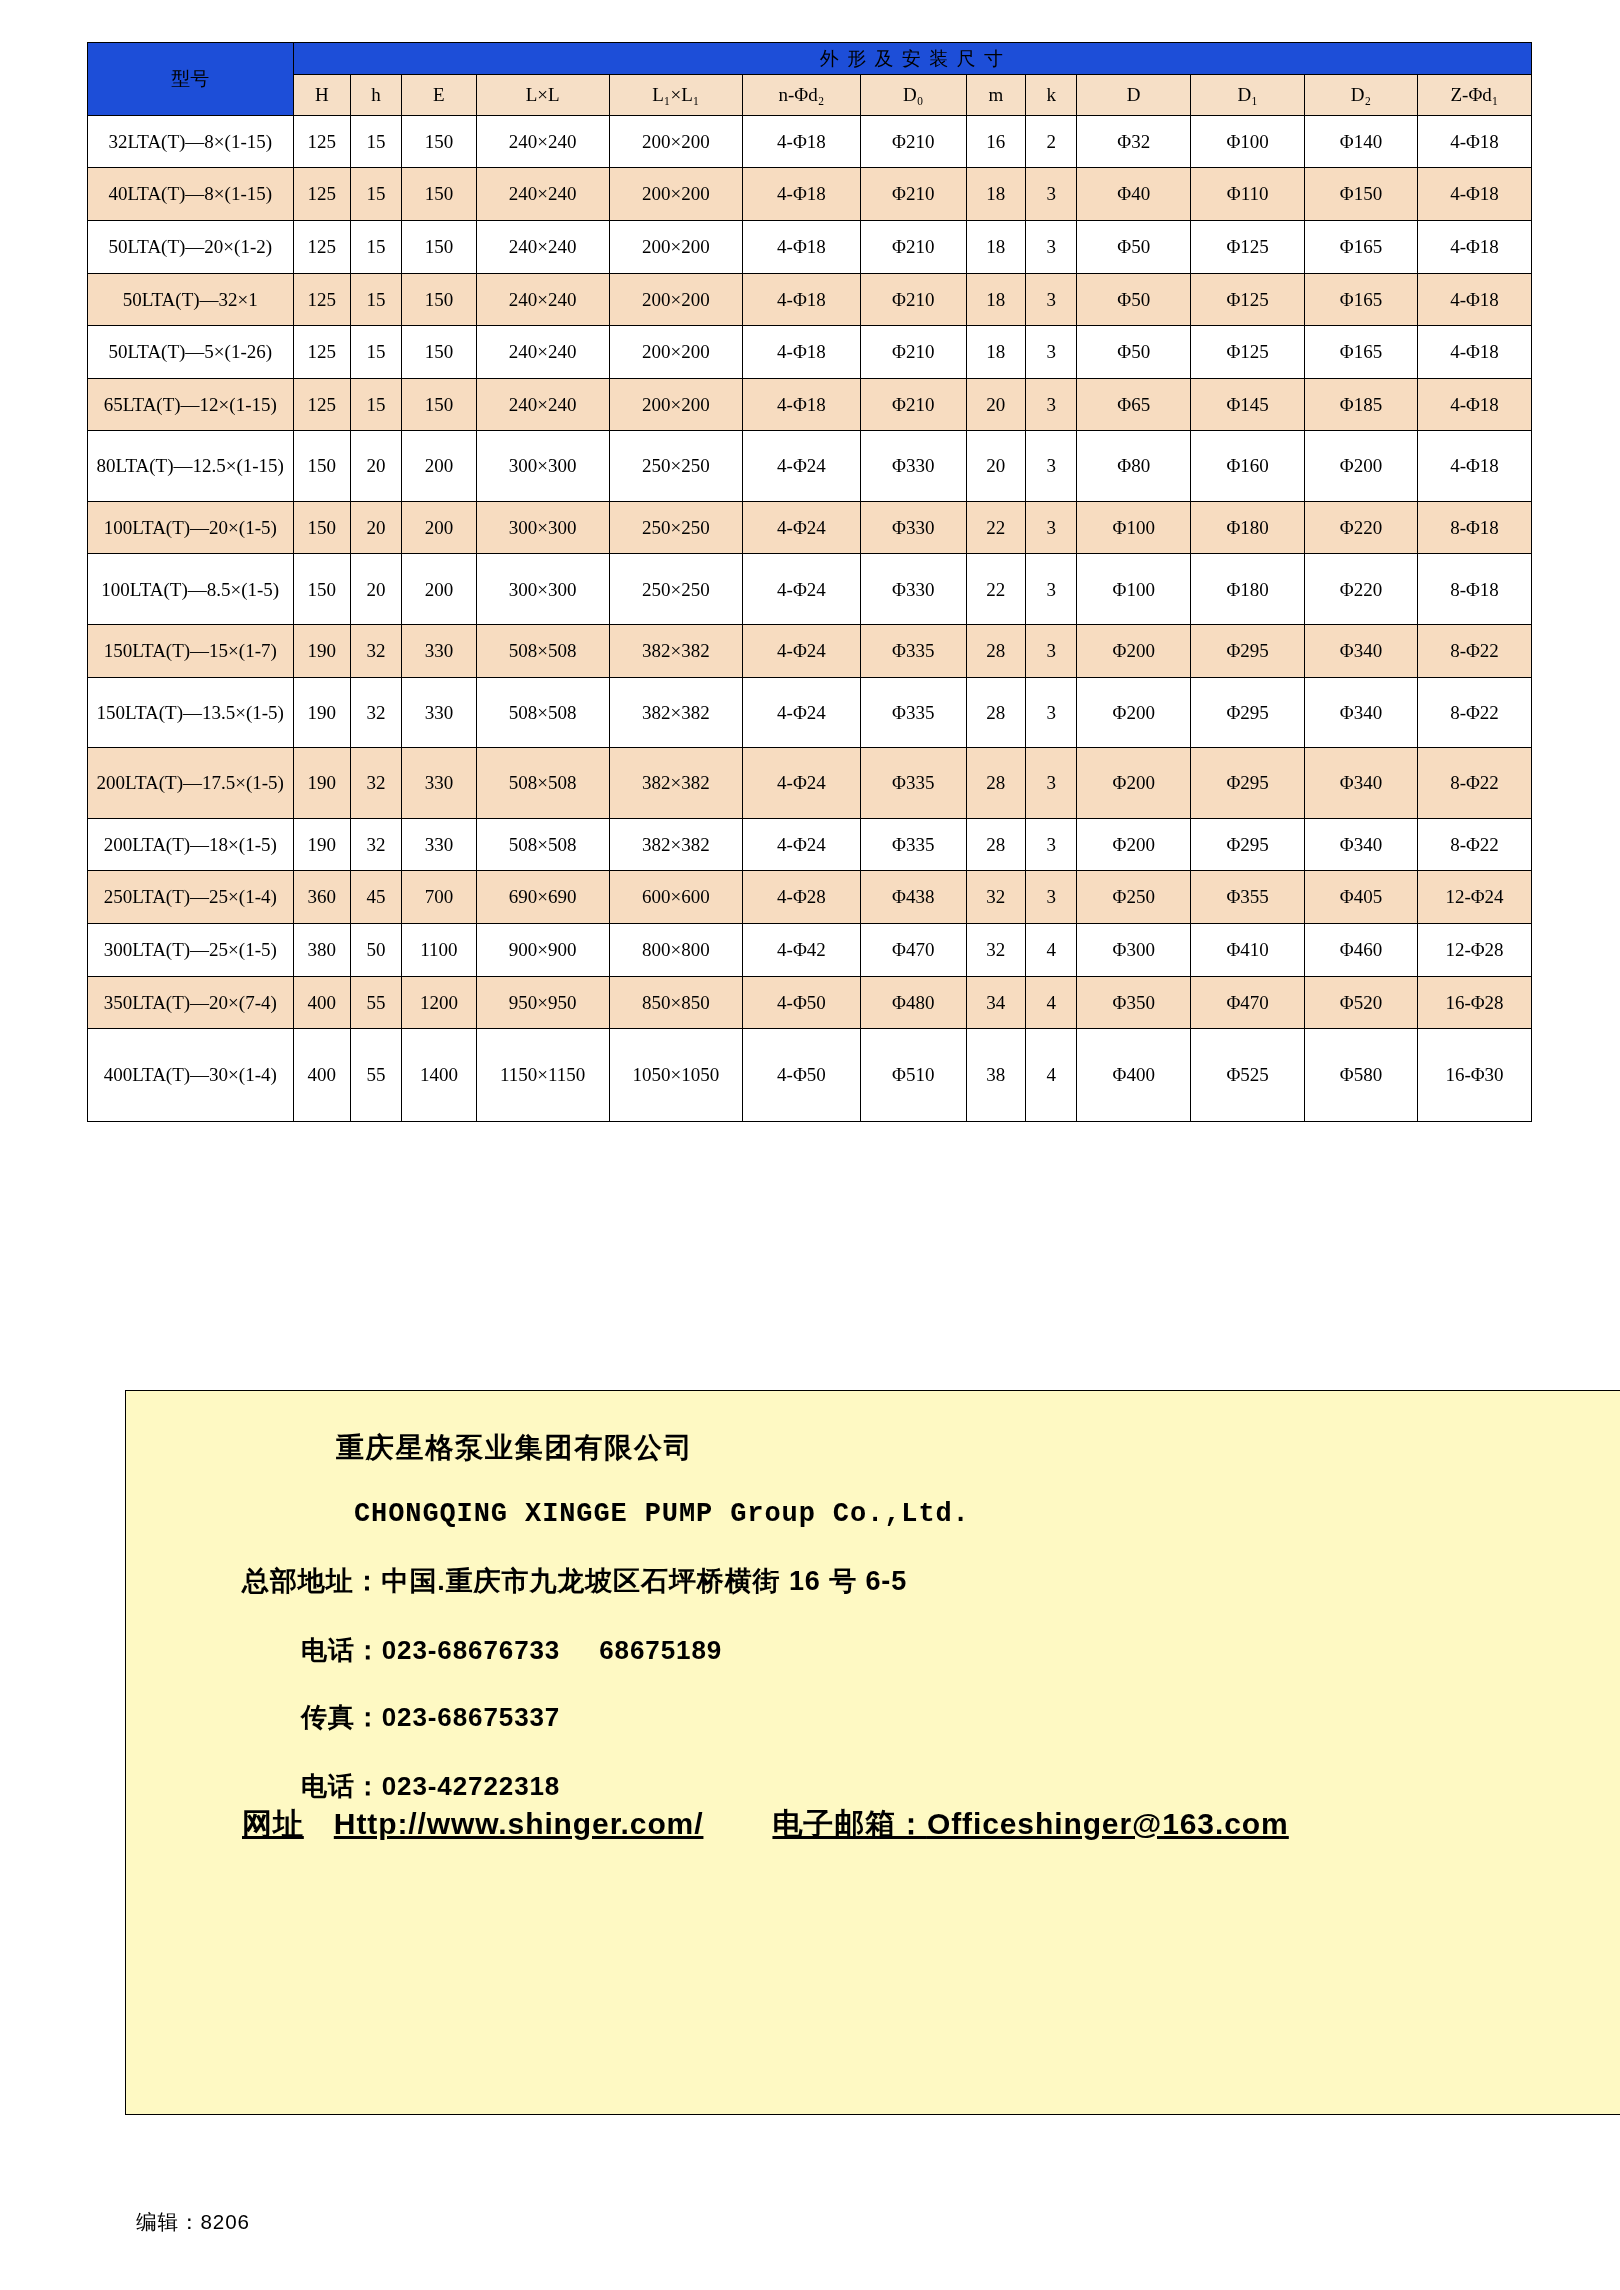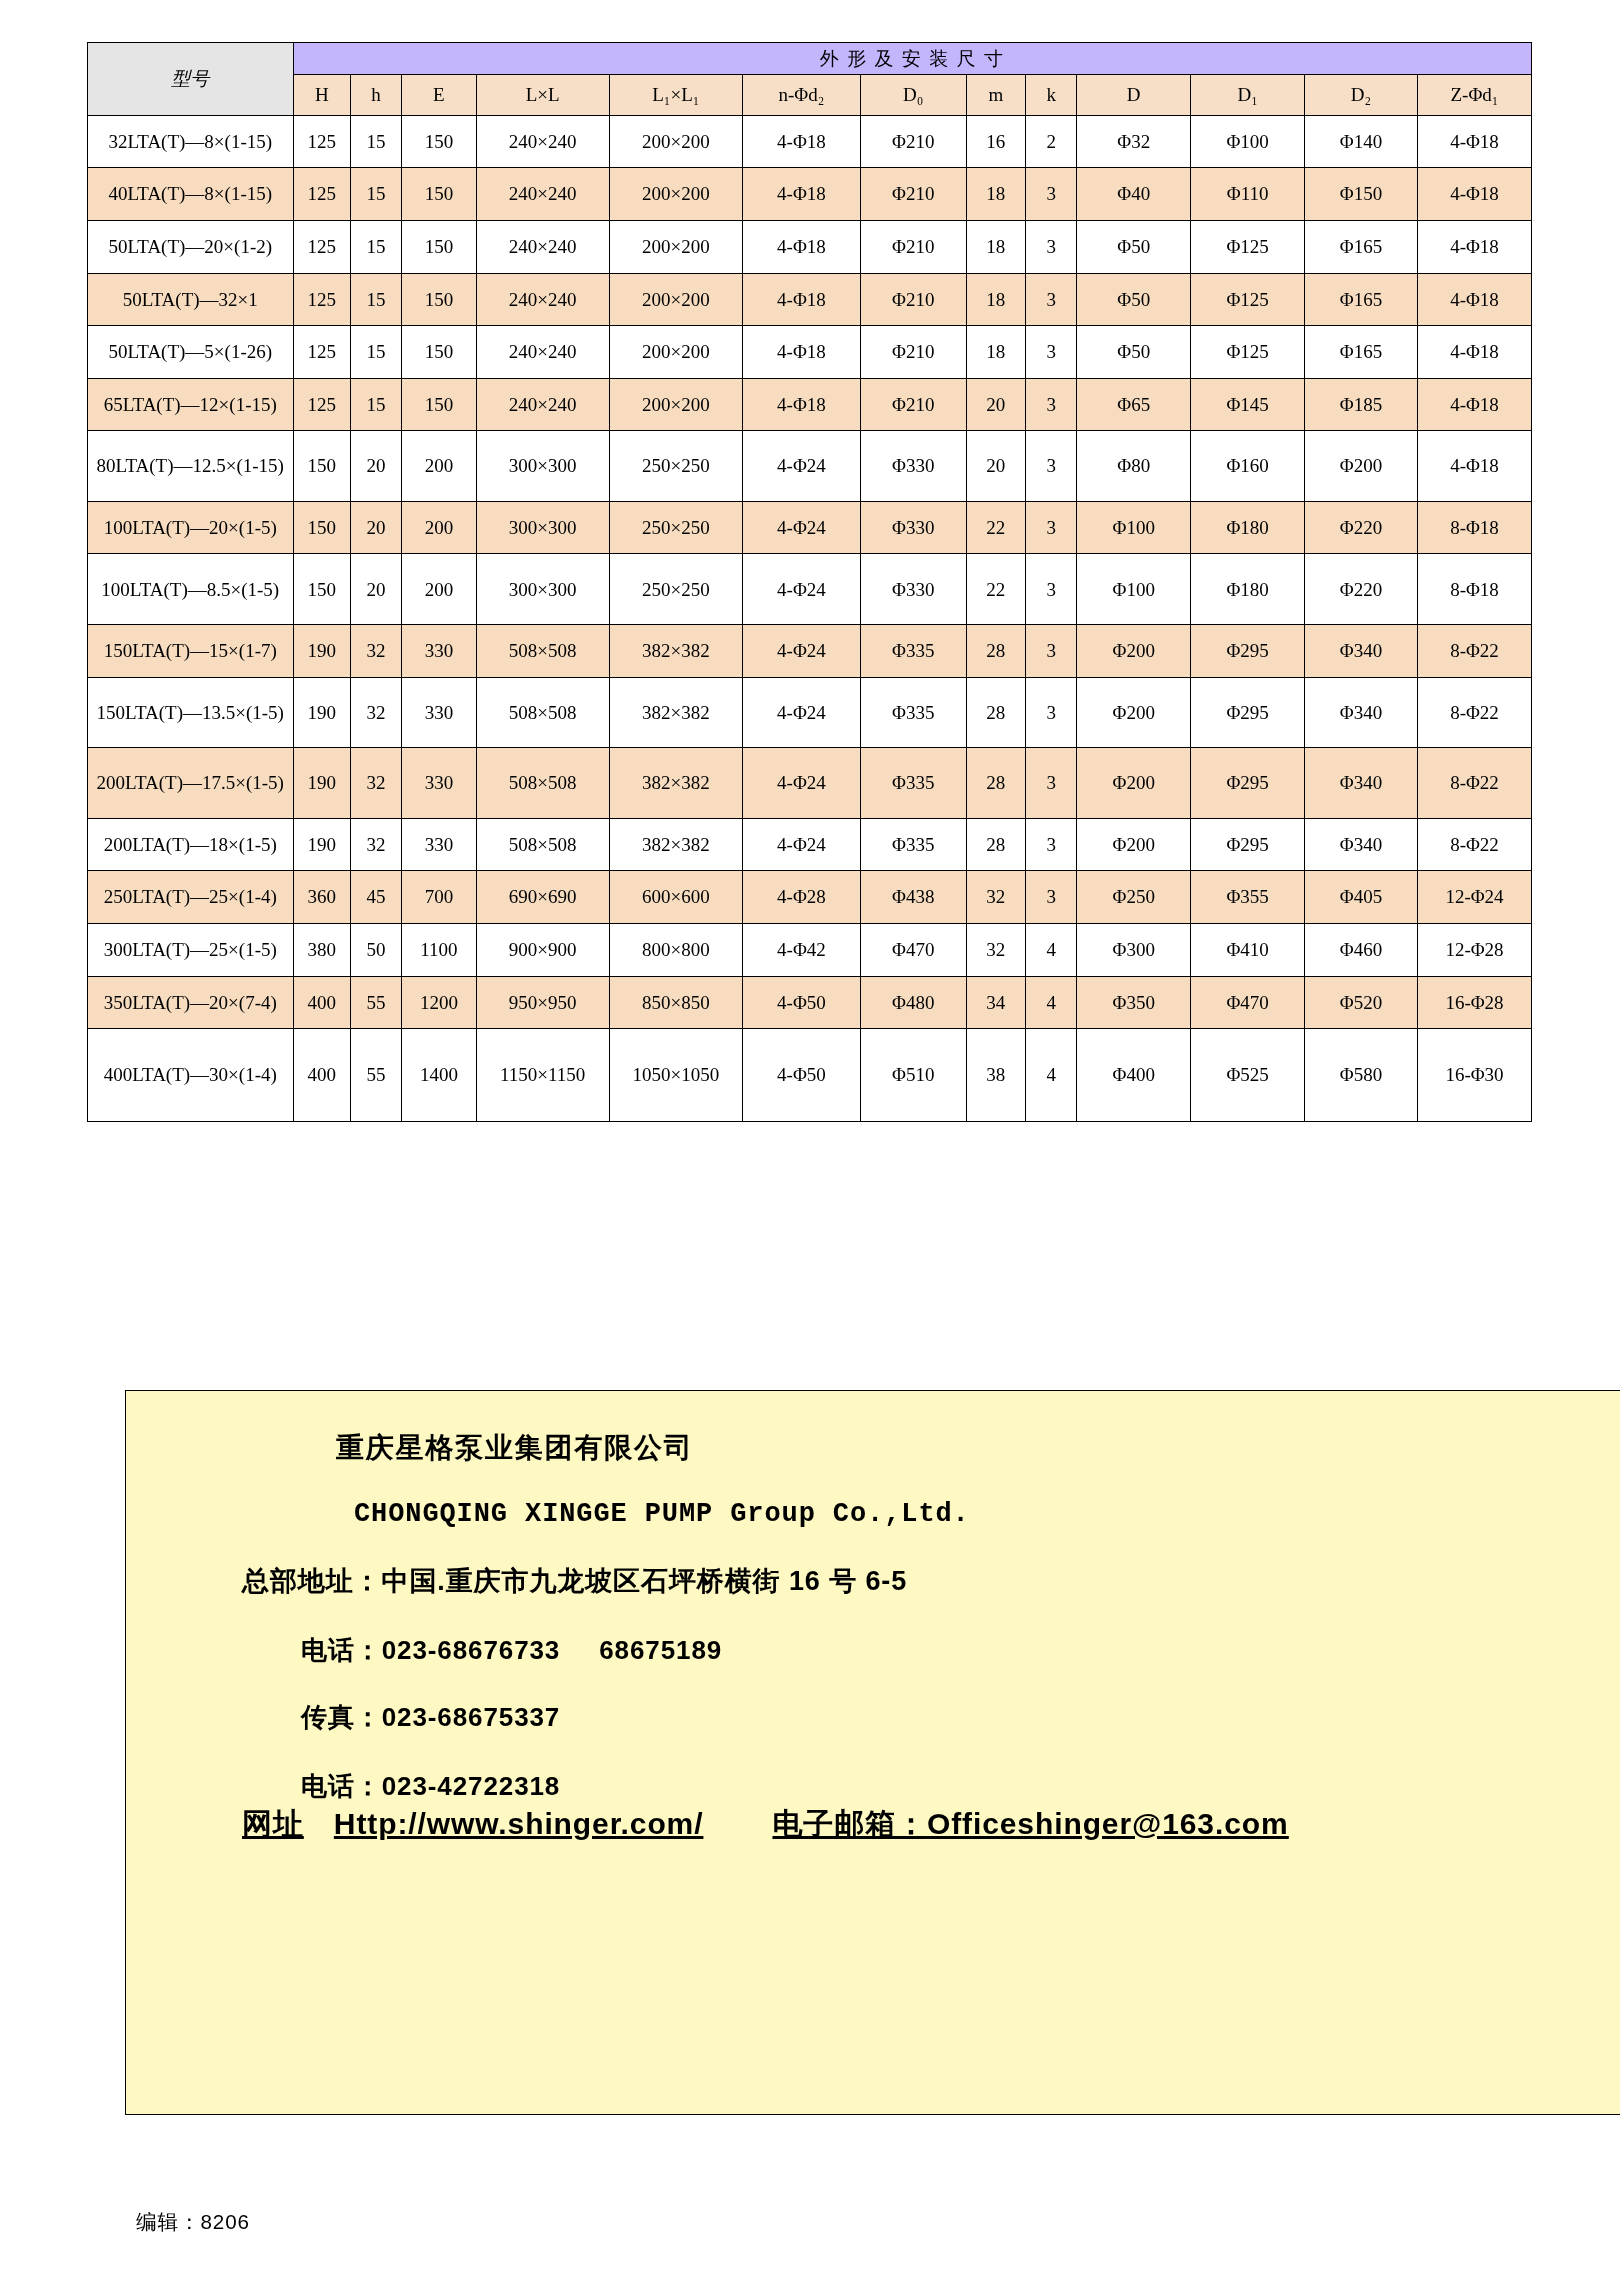--- a/index.html
+++ b/index.html
@@ -36,28 +36,27 @@
     border: 0.9px solid #000000;
     text-align: center;
     vertical-align: middle;
     font-size: 19px;
     font-family: "Liberation Serif", serif;
     font-weight: normal;
     padding: 1.8px 0.9px;
     line-height: 1.45;
   }
   .hdr-cell {
-    background: #c4b5fd;
+    background: #1d4ed8;
     font-size: 20.6px;
     letter-spacing: 1.8px;
   }
   .hdr-model {
-    background: #e5e5e5;
+    background: #1d4ed8;
     font-size: 21.5px;
-    font-style: italic;
   }
   .sub-cell {
     background: #f6dfc6;
     font-size: 19px;
     height: 36px;
   }
   tr.shade td {
     background: #f7dcc0;
   }
   tr.plain td {

